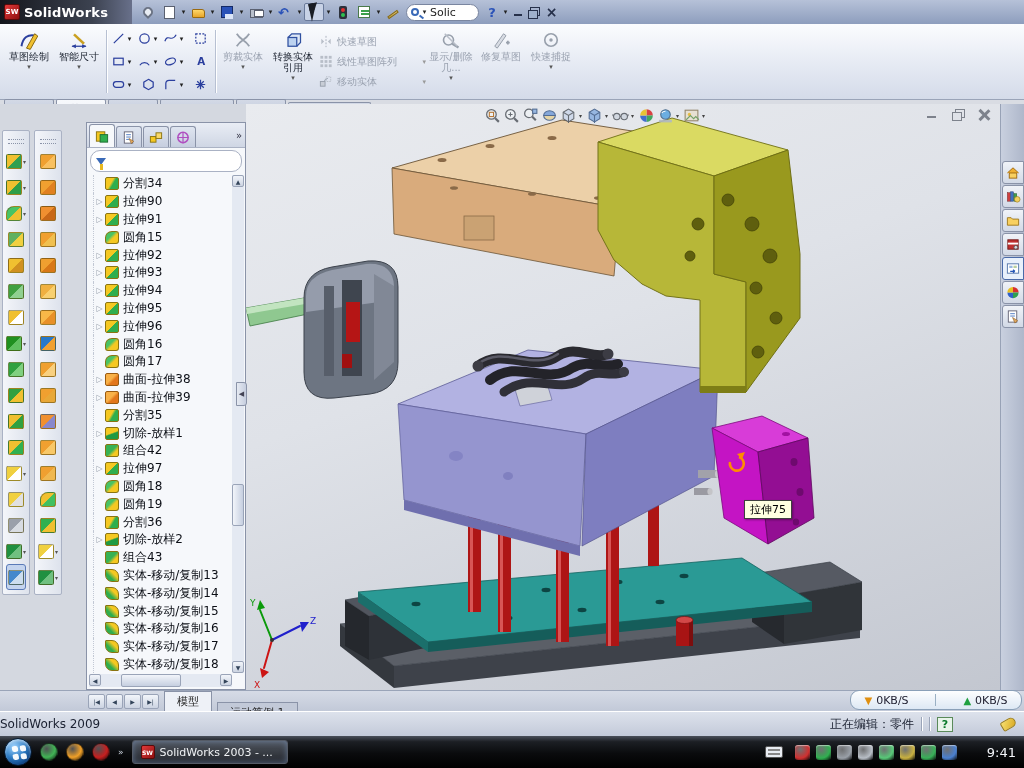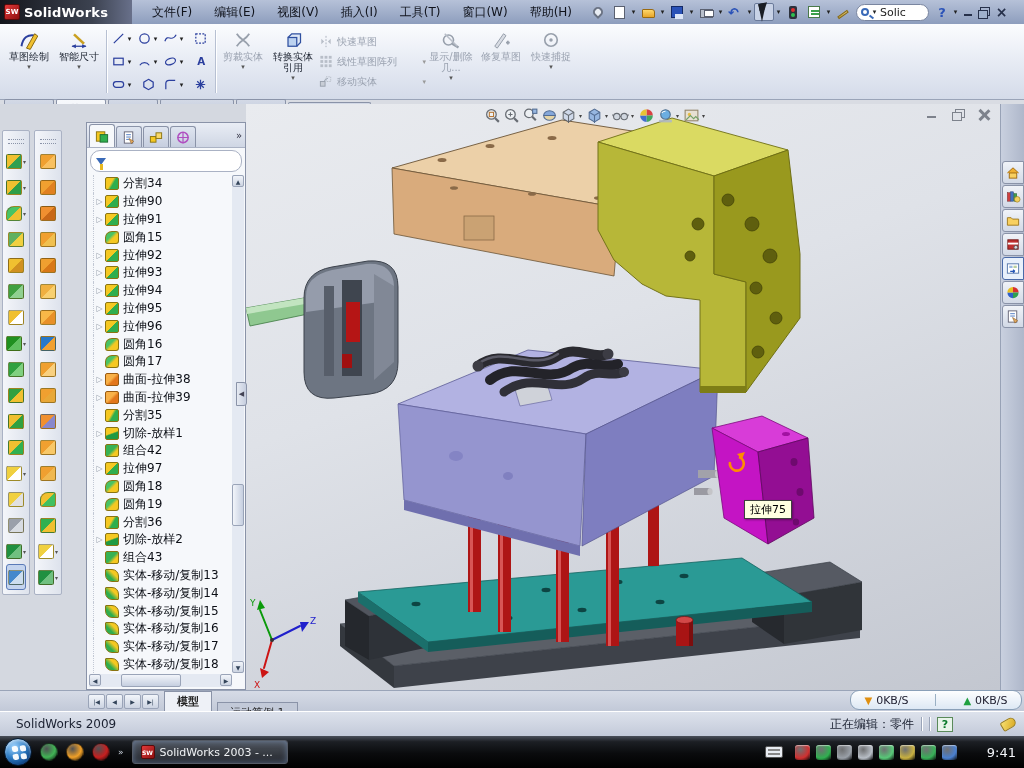--- a/index.html
+++ b/index.html
@@ -147,27 +147,27 @@
   .tp-btn.pressed{background:#e8f0fb;border-color:#4a6aa8;}
   .tp-btn svg{width:16px;height:15px;}
   #tp-stack{position:absolute;top:56px;left:0;}
 
   
   #doctabs{position:absolute;left:0;top:690px;width:1024px;height:21px;background:linear-gradient(#d6dbe6,#c2c9d8);border-top:1px solid #9aa4b8;
     display:flex;align-items:center;padding-left:88px;gap:1px;}
   .nav-btn{width:17px;height:15px;background:linear-gradient(#f2f5fa,#ccd4e2);border:1px solid #9aa4b8;border-radius:2px;
     font-size:6px;color:#33445a;display:flex;align-items:center;justify-content:center;}
   .dtab{font-size:11px;padding:2px 12px;border:1px solid #8a93a8;border-bottom:none;margin-left:4px;color:#222;}
-  .dtab.active{background:#eef1f7;font-weight:bold;}
+  .dtab.active{background:#eef1f7;font-weight:normal;}
   .dtab.idle{background:#c2c9d8;margin-top:22px;}
 
   
   #statusbar{position:absolute;left:0;top:711px;width:1024px;height:25px;background:linear-gradient(#dde2ec,#c3cad9);
     border-top:1px solid #fff;display:flex;align-items:center;font-size:12px;color:#1a2030;}
-  #sb-left{padding-left:16px;}
+  #sb-left{padding-left:0;}
   #sb-right{margin-left:auto;display:flex;align-items:center;gap:7px;padding-right:8px;}
   .sb-sep{width:1px;height:14px;background:#9aa4b8;box-shadow:1px 0 0 #fff;}
   #sb-help{width:16px;height:15px;background:#e8f4ea;border:1px solid #5a8a5a;color:#0a7a2a;font-size:11px;font-weight:bold;
     display:flex;align-items:center;justify-content:center;}
   .i-tag{width:15px;height:10px;background:linear-gradient(135deg,#f8e070,#d8a820);border:1px solid #9a7a10;border-radius:2px 5px 5px 2px;transform:rotate(-30deg);}
 
   
   #netwidget{position:absolute;left:850px;top:690px;width:172px;height:20px;background:linear-gradient(#fdfeff,#dde8f4);
     border:1px solid #8aa0b8;border-radius:9px;display:flex;align-items:center;justify-content:space-around;font-size:11px;color:#223;z-index:5;}
   .nw-seg{display:flex;align-items:center;gap:4px;}
@@ -202,29 +202,20 @@
 </head>
 <body>
 
 <div id="stage">
 
   <div id="titlebar">
     <div id="logozone">
       <div class="swcube">SW</div>
       <span id="logotext">SolidWorks</span>
     </div>
-    <div id="menubar">
-        <span class="menu-item">文件(F)</span>
-        <span class="menu-item">编辑(E)</span>
-        <span class="menu-item">视图(V)</span>
-        <span class="menu-item">插入(I)</span>
-        <span class="menu-item">工具(T)</span>
-        <span class="menu-item">窗口(W)</span>
-        <span class="menu-item">帮助(H)</span>
-      </div>
     <div id="stdbar">
         <span class="tbtn">
           <span class="mini i-pin"></span>
         </span>
         <span class="tbtn">
           <span class="mini i-new"></span>
         </span>
         <span class="dd">▾</span>
         <span class="tbtn">
           <span class="mini i-open"></span>

